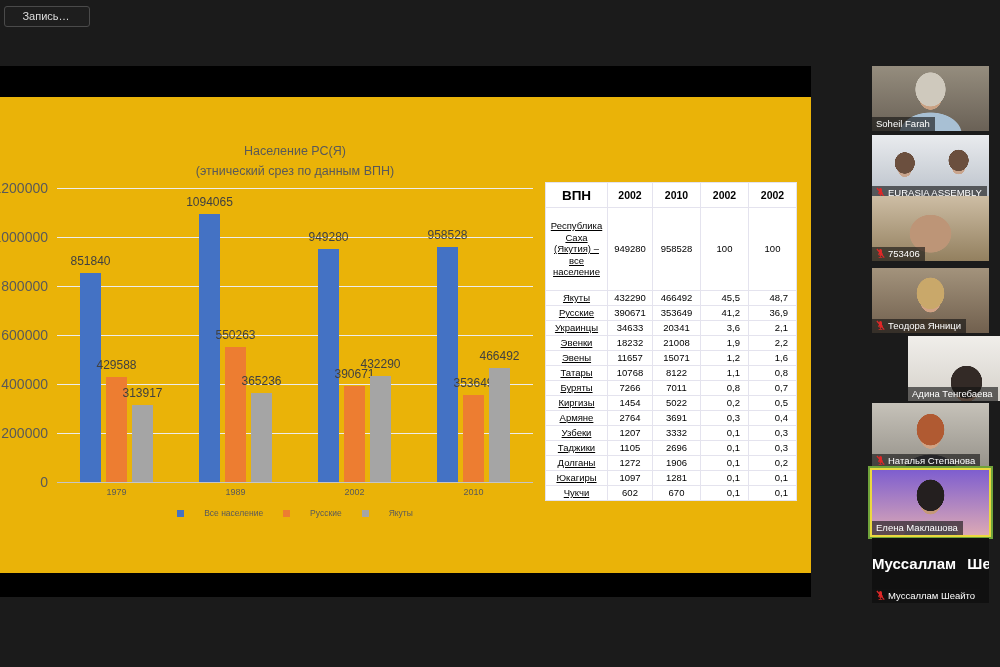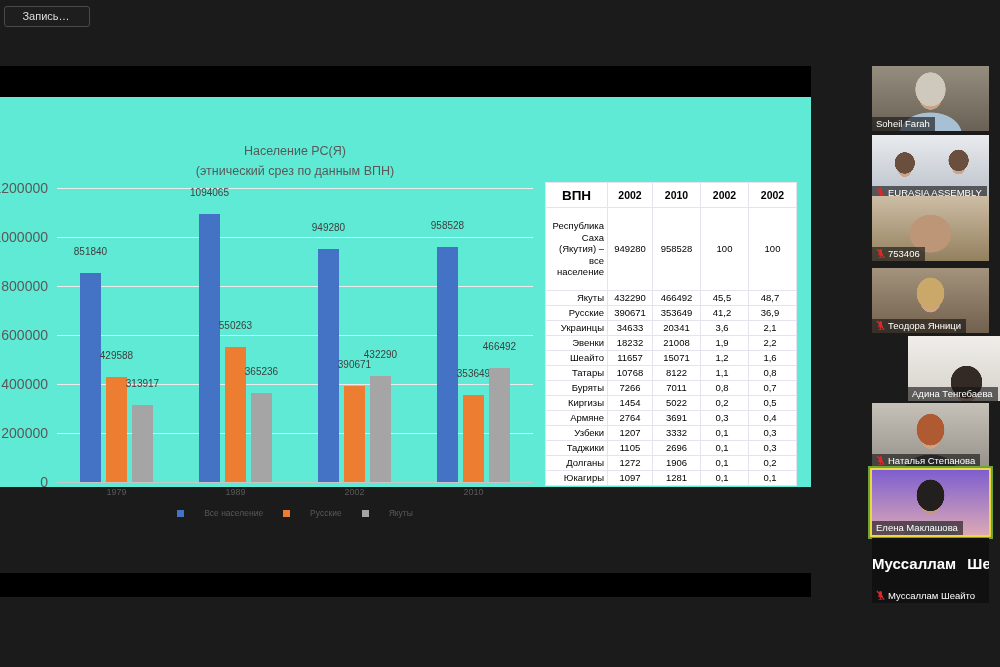--- a/index.html
+++ b/index.html
@@ -8,59 +8,59 @@
 
   
   .record-btn{position:absolute;left:4px;top:6px;min-width:62px;background:#1e1e1e;
     border:1px solid #4a4a4a;border-radius:3px;color:#dcdcdc;font-size:11px;
     padding:3px 12px 4px 10px;text-align:center;cursor:pointer;}
 
   
   .strip{position:absolute;left:0;width:811px;background:#000;}
   .strip.top{top:66px;height:31px;}
   .strip.bottom{top:573px;height:24px;}
-  .slide{position:absolute;left:0;top:97px;width:811px;height:390px;background:#5eead4;}
+  .slide{position:absolute;left:0;top:97px;width:811px;height:476px;background:#eab308;}
 
   .chart-title{position:absolute;left:40px;top:44px;width:510px;text-align:center;
     color:#595959;font-size:12.5px;line-height:1.6;}
 
   .yaxis{position:absolute;left:0;top:91px;width:53px;height:294px;}
   .ytick{position:absolute;right:5px;transform:translateY(-50%);font-size:14px;color:#595959;}
 
   .plot{position:absolute;left:57px;top:91px;width:476px;height:294px;}
   .gridline{position:absolute;left:0;width:100%;height:1px;background:#ececec;}
   .gridline.zero{background:#c6c6c6;}
 
   .groups{position:absolute;left:57px;top:91px;width:476px;height:294px;display:flex;}
   .group{flex:1;display:flex;align-items:flex-end;justify-content:center;gap:5px;}
   .bar-wrap{position:relative;width:21px;}
   .bar{width:100%;height:100%;}
   .bar-label{position:absolute;left:50%;transform:translateX(-50%);bottom:100%;
-    margin-bottom:16px;font-size:10px;color:#404040;white-space:nowrap;}
+    margin-bottom:5px;font-size:12px;color:#404040;white-space:nowrap;}
 
   .xlabels{position:absolute;left:57px;top:390px;width:476px;display:flex;}
   .xlabel{flex:1;text-align:center;font-size:9px;color:#595959;}
 
   .legend{position:absolute;left:57px;top:411px;width:476px;display:flex;
     justify-content:center;align-items:center;gap:20px;font-size:8.5px;color:#595959;}
   .lg-item{display:flex;align-items:center;gap:20px;}
   .lg-swatch{width:7px;height:7px;}
 
   table.data-table{position:absolute;left:545px;top:85px;width:251px;
     border-collapse:collapse;table-layout:fixed;background:#fff;}
   .data-table th,.data-table td{border:1px solid #e4e3ee;vertical-align:middle;
     overflow:hidden;}
   .data-table th{font-weight:bold;color:#000;height:22px;text-align:center;}
   .data-table th.vpn{font-size:13.5px;}
   .data-table th.year{font-size:10.5px;}
   .data-table td{font-size:9.5px;line-height:11.5px;color:#000;padding:1px 3px;height:12px;}
   .data-table tr.row-first td{height:80px;}
-  .data-table td.name{text-align:right;}
+  .data-table td.name{text-align:center;text-decoration:underline;}
   .data-table td.num{text-align:center;}
-  .data-table td.pct{text-align:center;padding-right:8px;}
+  .data-table td.pct{text-align:right;padding-right:8px;}
 
   
   .tile{position:absolute;left:872px;width:117px;height:65px;background:#101010;
     overflow:hidden;cursor:pointer;}
   .tile.active{box-shadow:0 0 0 2px #ecd93f,0 0 0 4px #6fa33b;}
   .tile-label{position:absolute;left:0;bottom:0;max-width:100%;display:flex;
     align-items:center;gap:3px;background:rgba(18,18,18,0.62);color:#fff;
     font-size:9.5px;padding:1px 5px 2px 4px;white-space:nowrap;overflow:hidden;}
   .bigname{position:absolute;left:0;right:0;top:17px;text-align:center;color:#fff;
     font-weight:bold;font-size:15px;word-spacing:7px;white-space:nowrap;overflow:hidden;}
@@ -225,21 +225,21 @@
             <td class="pct">2,1</td>
           </tr>
           <tr>
             <td class="name">Эвенки</td>
             <td class="num">18232</td>
             <td class="num">21008</td>
             <td class="pct">1,9</td>
             <td class="pct">2,2</td>
           </tr>
           <tr>
-            <td class="name">Шеайто</td>
+            <td class="name">Эвены</td>
             <td class="num">11657</td>
             <td class="num">15071</td>
             <td class="pct">1,2</td>
             <td class="pct">1,6</td>
           </tr>
           <tr>
             <td class="name">Татары</td>
             <td class="num">10768</td>
             <td class="num">8122</td>
             <td class="pct">1,1</td>
@@ -287,20 +287,27 @@
             <td class="pct">0,1</td>
             <td class="pct">0,2</td>
           </tr>
           <tr>
             <td class="name">Юкагиры</td>
             <td class="num">1097</td>
             <td class="num">1281</td>
             <td class="pct">0,1</td>
             <td class="pct">0,1</td>
           </tr>
+          <tr>
+            <td class="name">Чукчи</td>
+            <td class="num">602</td>
+            <td class="num">670</td>
+            <td class="pct">0,1</td>
+            <td class="pct">0,1</td>
+          </tr>
         </tbody>
     </table>
   </div>
 
   <div class="strip bottom"></div>
 
   <div id="sidebar">
       <div class="tile" style="top: 66px; background: radial-gradient(24px 27px at 50% 36%, rgb(207, 201, 189) 62%, rgba(0, 0, 0, 0) 64%), radial-gradient(19px 23px at 50% 45%, rgb(201, 161, 131) 62%, rgba(0, 0, 0, 0) 64%), radial-gradient(49.4px 34.5px at 50% 105%, rgb(168, 192, 212) 62%, rgba(0, 0, 0, 0) 64%), linear-gradient(rgb(149, 141, 126), rgb(106, 97, 86));">
         <div class="tile-label">
           <span>Soheil Farah</span>

